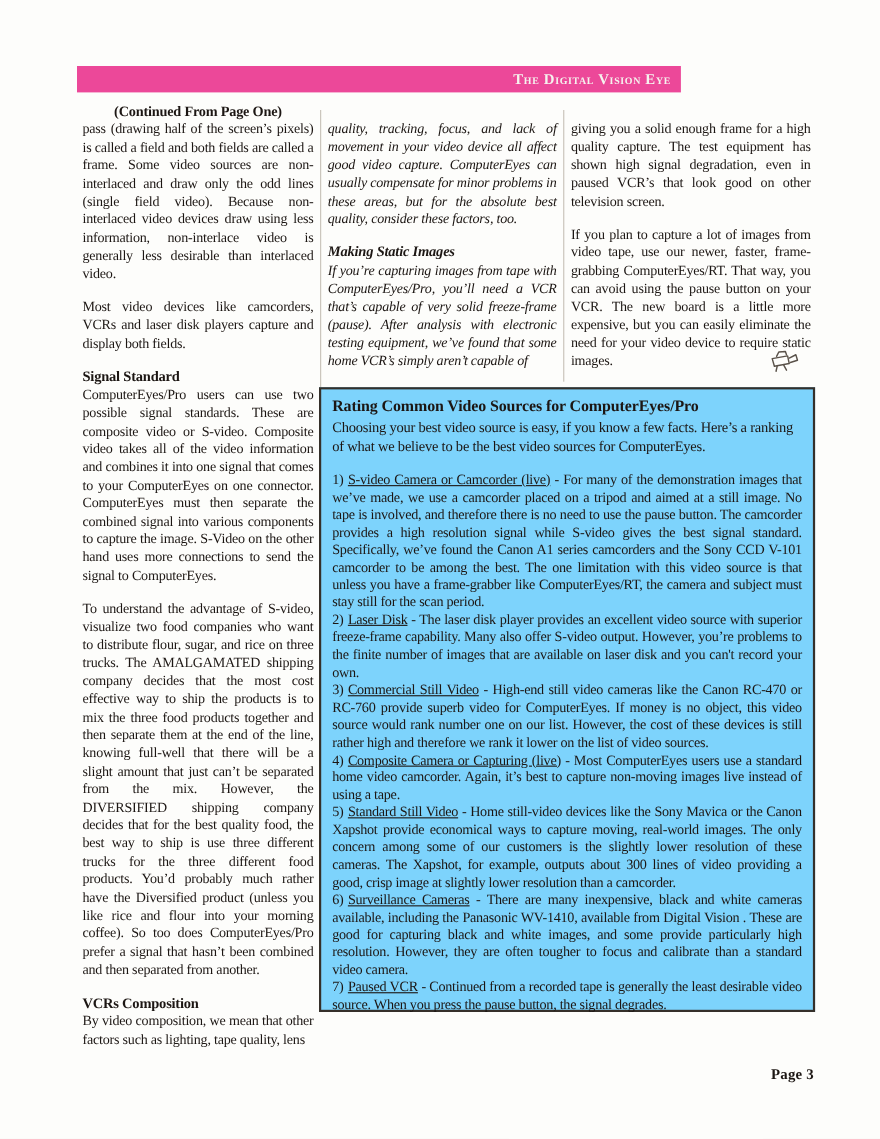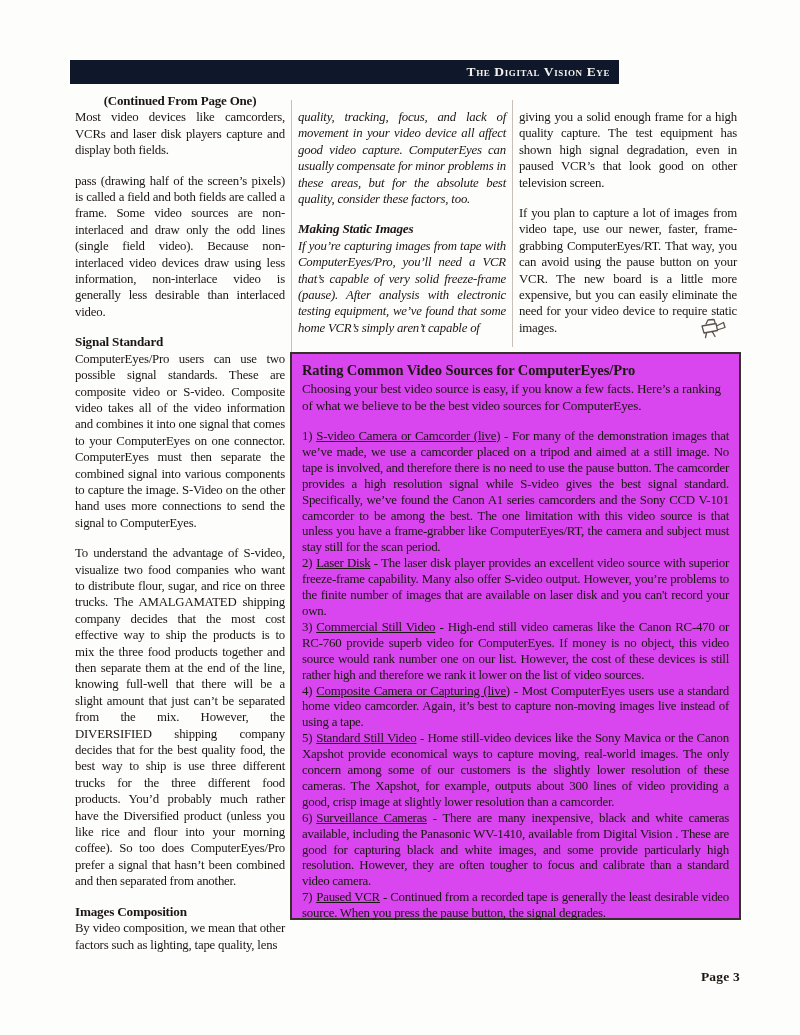--- a/index.html
+++ b/index.html
@@ -7,21 +7,21 @@
     width: 800px; height: 1035px;
     background: #f6f5f2;
     font-family: "Liberation Serif", serif;
   }
   .page {
     position: relative; width: 800px; height: 1035px;
     background: #fdfdfb; color: #1c1613; overflow: hidden;
   }
   .masthead {
     position: absolute; left: 70px; top: 60px; width: 549px; height: 24px;
-    background: #0f172a;
+    background: #ec4899;
   }
   .masthead-title {
     position: absolute; right: 9px; top: 0; line-height: 24px;
     color: #f5f2ee; font-variant: small-caps; font-weight: bold;
     font-size: 13.5px; letter-spacing: 0.6px;
   }
   .rule { position: absolute; width: 1px; background: #c6c0b6; }
   .rule-1 { left: 291px; top: 100px; height: 252px; }
   .rule-2 { left: 512px; top: 100px; height: 247px; }
 
@@ -32,21 +32,21 @@
   .col-left   { left: 75px;  top: 93px;  width: 210px; }
   .col-middle { left: 298px; top: 109px; width: 208px; font-style: italic; }
   .col-right  { left: 519px; top: 109px; width: 218px; }
 
   .body-p { margin: 0 0 14px; }
   .continued { margin: 0; font-weight: bold; text-align: center; font-size: 13px; }
   .subhead { margin: 0; font-size: 13.2px; font-weight: bold; text-align: left; }
 
   .rating-box {
     position: absolute; left: 290px; top: 352px; width: 451px; height: 568px;
-    box-sizing: border-box; border: 2px solid #35302a; background: #d946ef;
+    box-sizing: border-box; border: 2px solid #35302a; background: #7dd3fc;
     padding: 8px 10px 4px;
   }
   .box-title { margin: 0 0 2px; font-size: 14.5px; font-weight: bold; letter-spacing: -0.1px; }
   .box-intro { margin: 0 0 15px; font-size: 13.2px; line-height: 16.5px; text-align: left; letter-spacing: -0.2px; }
   .box-item  { margin: 0; font-size: 12.9px; line-height: 15.9px; text-align: justify; letter-spacing: -0.25px; }
   .box-item .num  { margin-right: 4px; }
   .box-item .term { text-decoration: underline; }
 
   .dingbat { position: absolute; left: 697px; top: 317px; width: 32px; height: 24px; }
   .dingbat svg { display: block; }
@@ -63,26 +63,26 @@
 
   <header class="masthead">
     <span class="masthead-title">The Digital Vision Eye</span>
   </header>
 
   <div class="rule rule-1"></div>
   <div class="rule rule-2"></div>
 
   <section class="col col-left">
     <p class="continued">(Continued From Page One)</p>
+    <p class="body-p">pass (drawing half of the screen’s pixels) is called a field and both fields are called a frame. Some video sources are non-interlaced and draw only the odd lines (single field video). Because non-interlaced video devices draw using less information, non-interlace video is generally less desirable than interlaced video.</p>
     <p class="body-p">Most video devices like camcorders, VCRs and laser disk players capture and display both fields.</p>
-    <p class="body-p">pass (drawing half of the screen’s pixels) is called a field and both fields are called a frame. Some video sources are non-interlaced and draw only the odd lines (single field video). Because non-interlaced video devices draw using less information, non-interlace video is generally less desirable than interlaced video.</p>
     <h3 class="subhead">Signal Standard</h3>
     <p class="body-p">ComputerEyes/Pro users can use two possible signal standards. These are composite video or S-video. Composite video takes all of the video information and combines it into one signal that comes to your ComputerEyes on one connector. ComputerEyes must then separate the combined signal into various components to capture the image. S-Video on the other hand uses more connections to send the signal to ComputerEyes.</p>
     <p class="body-p">To understand the advantage of S-video, visualize two food companies who want to distribute flour, sugar, and rice on three trucks. The AMALGAMATED shipping company decides that the most cost effective way to ship the products is to mix the three food products together and then separate them at the end of the line, knowing full-well that there will be a slight amount that just can’t be separated from the mix. However, the DIVERSIFIED shipping company decides that for the best quality food, the best way to ship is use three different trucks for the three different food products. You’d probably much rather have the Diversified product (unless you like rice and flour into your morning coffee). So too does ComputerEyes/Pro prefer a signal that hasn’t been combined and then separated from another.</p>
-    <h3 class="subhead">Images Composition</h3>
+    <h3 class="subhead">VCRs Composition</h3>
     <p class="body-p">By video composition, we mean that other factors such as lighting, tape quality, lens</p>
   </section>
 
   <section class="col col-middle">
     <p class="body-p">quality, tracking, focus, and lack of movement in your video device all affect good video capture. ComputerEyes can usually compensate for minor problems in these areas, but for the absolute best quality, consider these factors, too.</p>
     <h3 class="subhead">Making Static Images</h3>
     <p class="body-p">If you’re capturing images from tape with ComputerEyes/Pro, you’ll need a VCR that’s capable of very solid freeze-frame (pause). After analysis with electronic testing equipment, we’ve found that some home VCR’s simply aren’t capable of</p>
   </section>
 
   <section class="col col-right">

